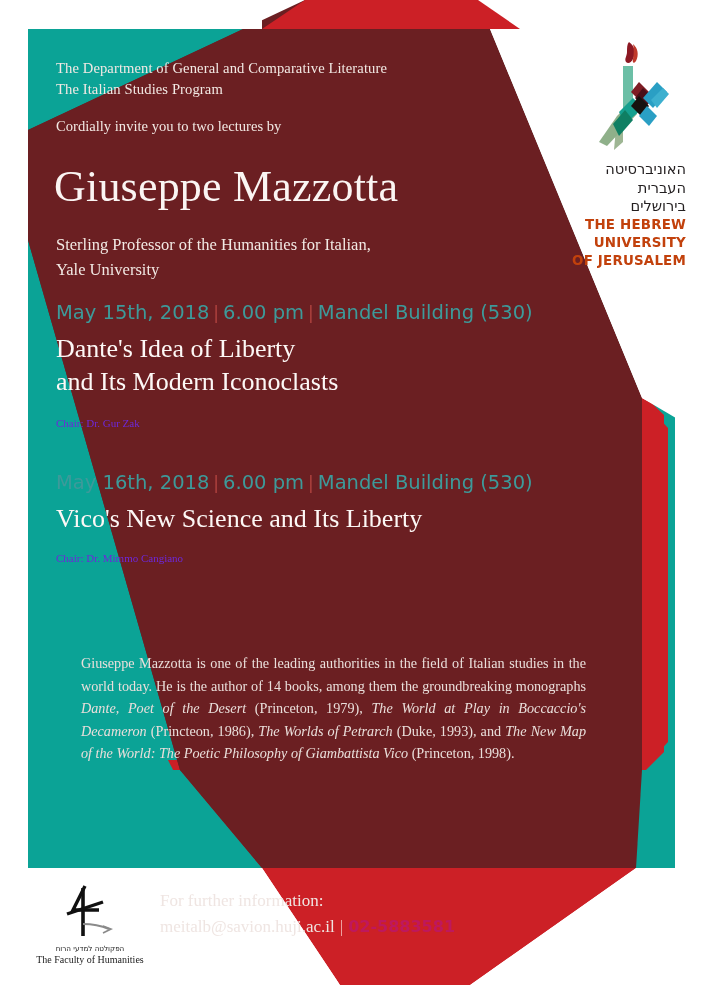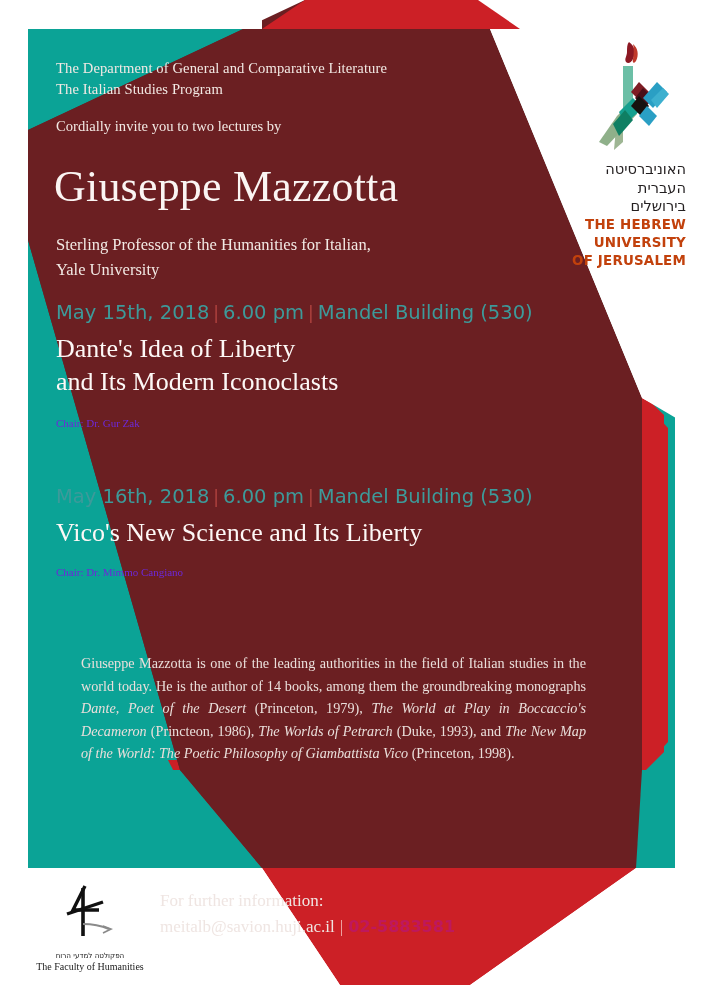--- a/index.html
+++ b/index.html
@@ -45,21 +45,21 @@
   .speaker-title{
     position:absolute;left:56px;top:219px;
     color:#f2e9e4;
     font-size:16.5px;line-height:25px;
     white-space:pre-line;
     margin-top:13px;
   }
 
   .lecture{position:absolute;left:56px;width:600px;}
   .lec1{top:300px;}
-  .lec2{top:484px;}
+  .lec2{top:470px;}
 
   .meta{
     font-family:"DejaVu Sans", sans-serif;
     color:#3d9a9a;
     font-size:19.5px;
     line-height:26px;
     white-space:nowrap;
   }
   .meta .sep{color:#b1433f;padding:0 4px;font-size:17px;}
   .lec-title{
@@ -117,21 +117,21 @@
     font-weight:bold;letter-spacing:.2px;
     white-space:pre-line;
     padding-right:3px;text-align:right;
   }
 
   
   .fac-logo{position:absolute;left:34px;top:884px;width:112px;text-align:center;}
   .fac-mark{width:74px;height:58px;display:block;margin:0 auto;}
   .fac-he{
     font-family:"DejaVu Sans", sans-serif;
-    direction:rtl;color:#1a1a1a;font-size:7.2px;line-height:10px;margin-top:9px;
+    direction:rtl;color:#1a1a1a;font-size:7.2px;line-height:10px;margin-top:2px;
   }
   .fac-en{
     color:#1a1a1a;font-size:10px;line-height:11px;
   }
 </style>
 </head>
 <body>
 
 <div id="poster">
 

